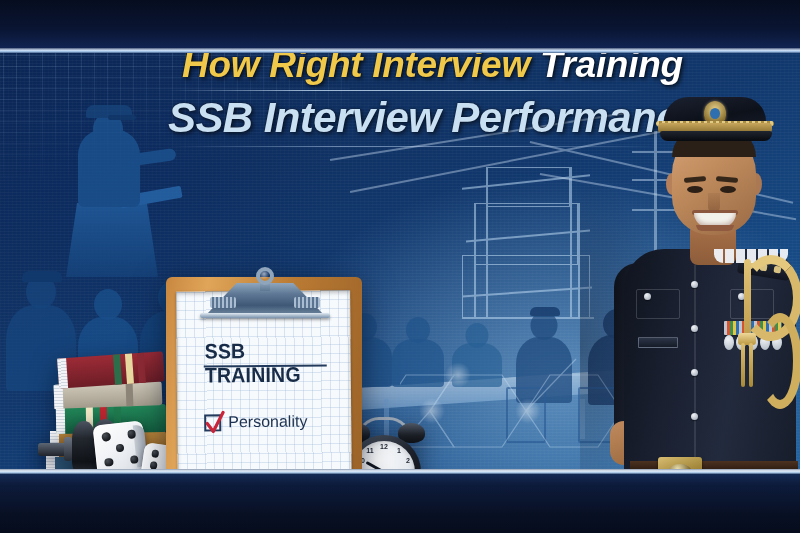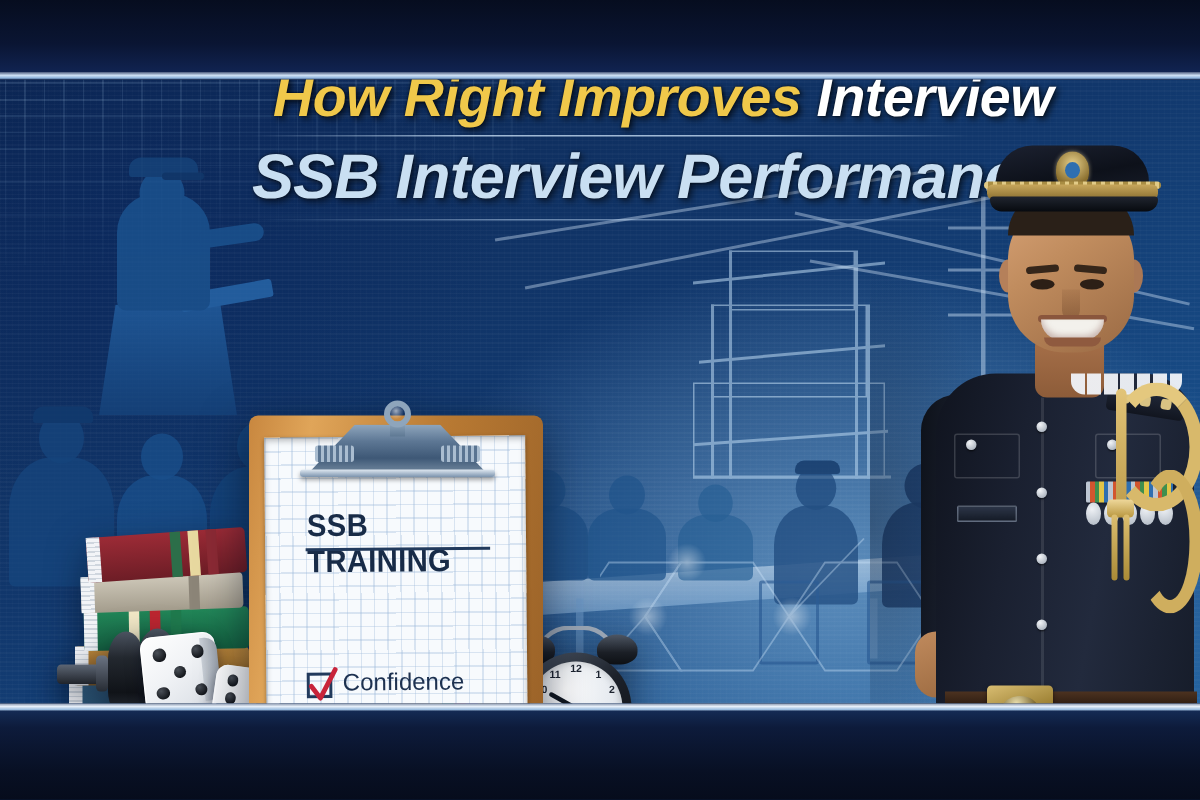--- a/index.html
+++ b/index.html
@@ -505,29 +505,29 @@
 
     </div>
 
     <div id="clipboard">
       <div class="board"></div>
       <div class="paper">
         <div id="cbTitle">SSB TRAINING</div>
         <div id="cbRule"></div>
 
 
-
-        <div class="cbItem" style="top:156px;">
+        <div class="cbItem" style="top:122px;">
           <span class="box">
             <svg viewBox="0 0 22 24">
               <path d="M3 13 L9 21 L19 2" fill="none" stroke="#C8243A" stroke-width="3.2" stroke-linecap="round" stroke-linejoin="round"></path>
             </svg>
           </span>
-          <span class="lbl">Confidence</span>
+          <span class="lbl">Personality</span>
         </div>
+
       </div>
 
       <div class="ringNeck"></div>
       <div class="ring"></div>
       <div class="clip"></div>
       <div class="clipRidgeL"></div>
       <div class="clipRidgeR"></div>
       <div class="clipBar"></div>
     </div>
 
@@ -594,22 +594,22 @@
       <div class="buckleIn"></div>
 
     </div>
 
   </div>
 
   <div id="headline">
     <div id="titleRule"></div>
     <div id="titleRule2"></div>
     <div id="line1">
-      <span class="yellow">How Right Improves</span>
-      <span class="white">Interview</span>
+      <span class="yellow">How Right Interview</span>
+      <span class="white">Training</span>
     </div>
     <div id="line2">SSB Interview Performance</div>
   </div>
 
   <div class="band band-top">
     <div class="edge"></div>
   </div>
   <div class="band band-bot">
     <div class="edge"></div>
   </div>

